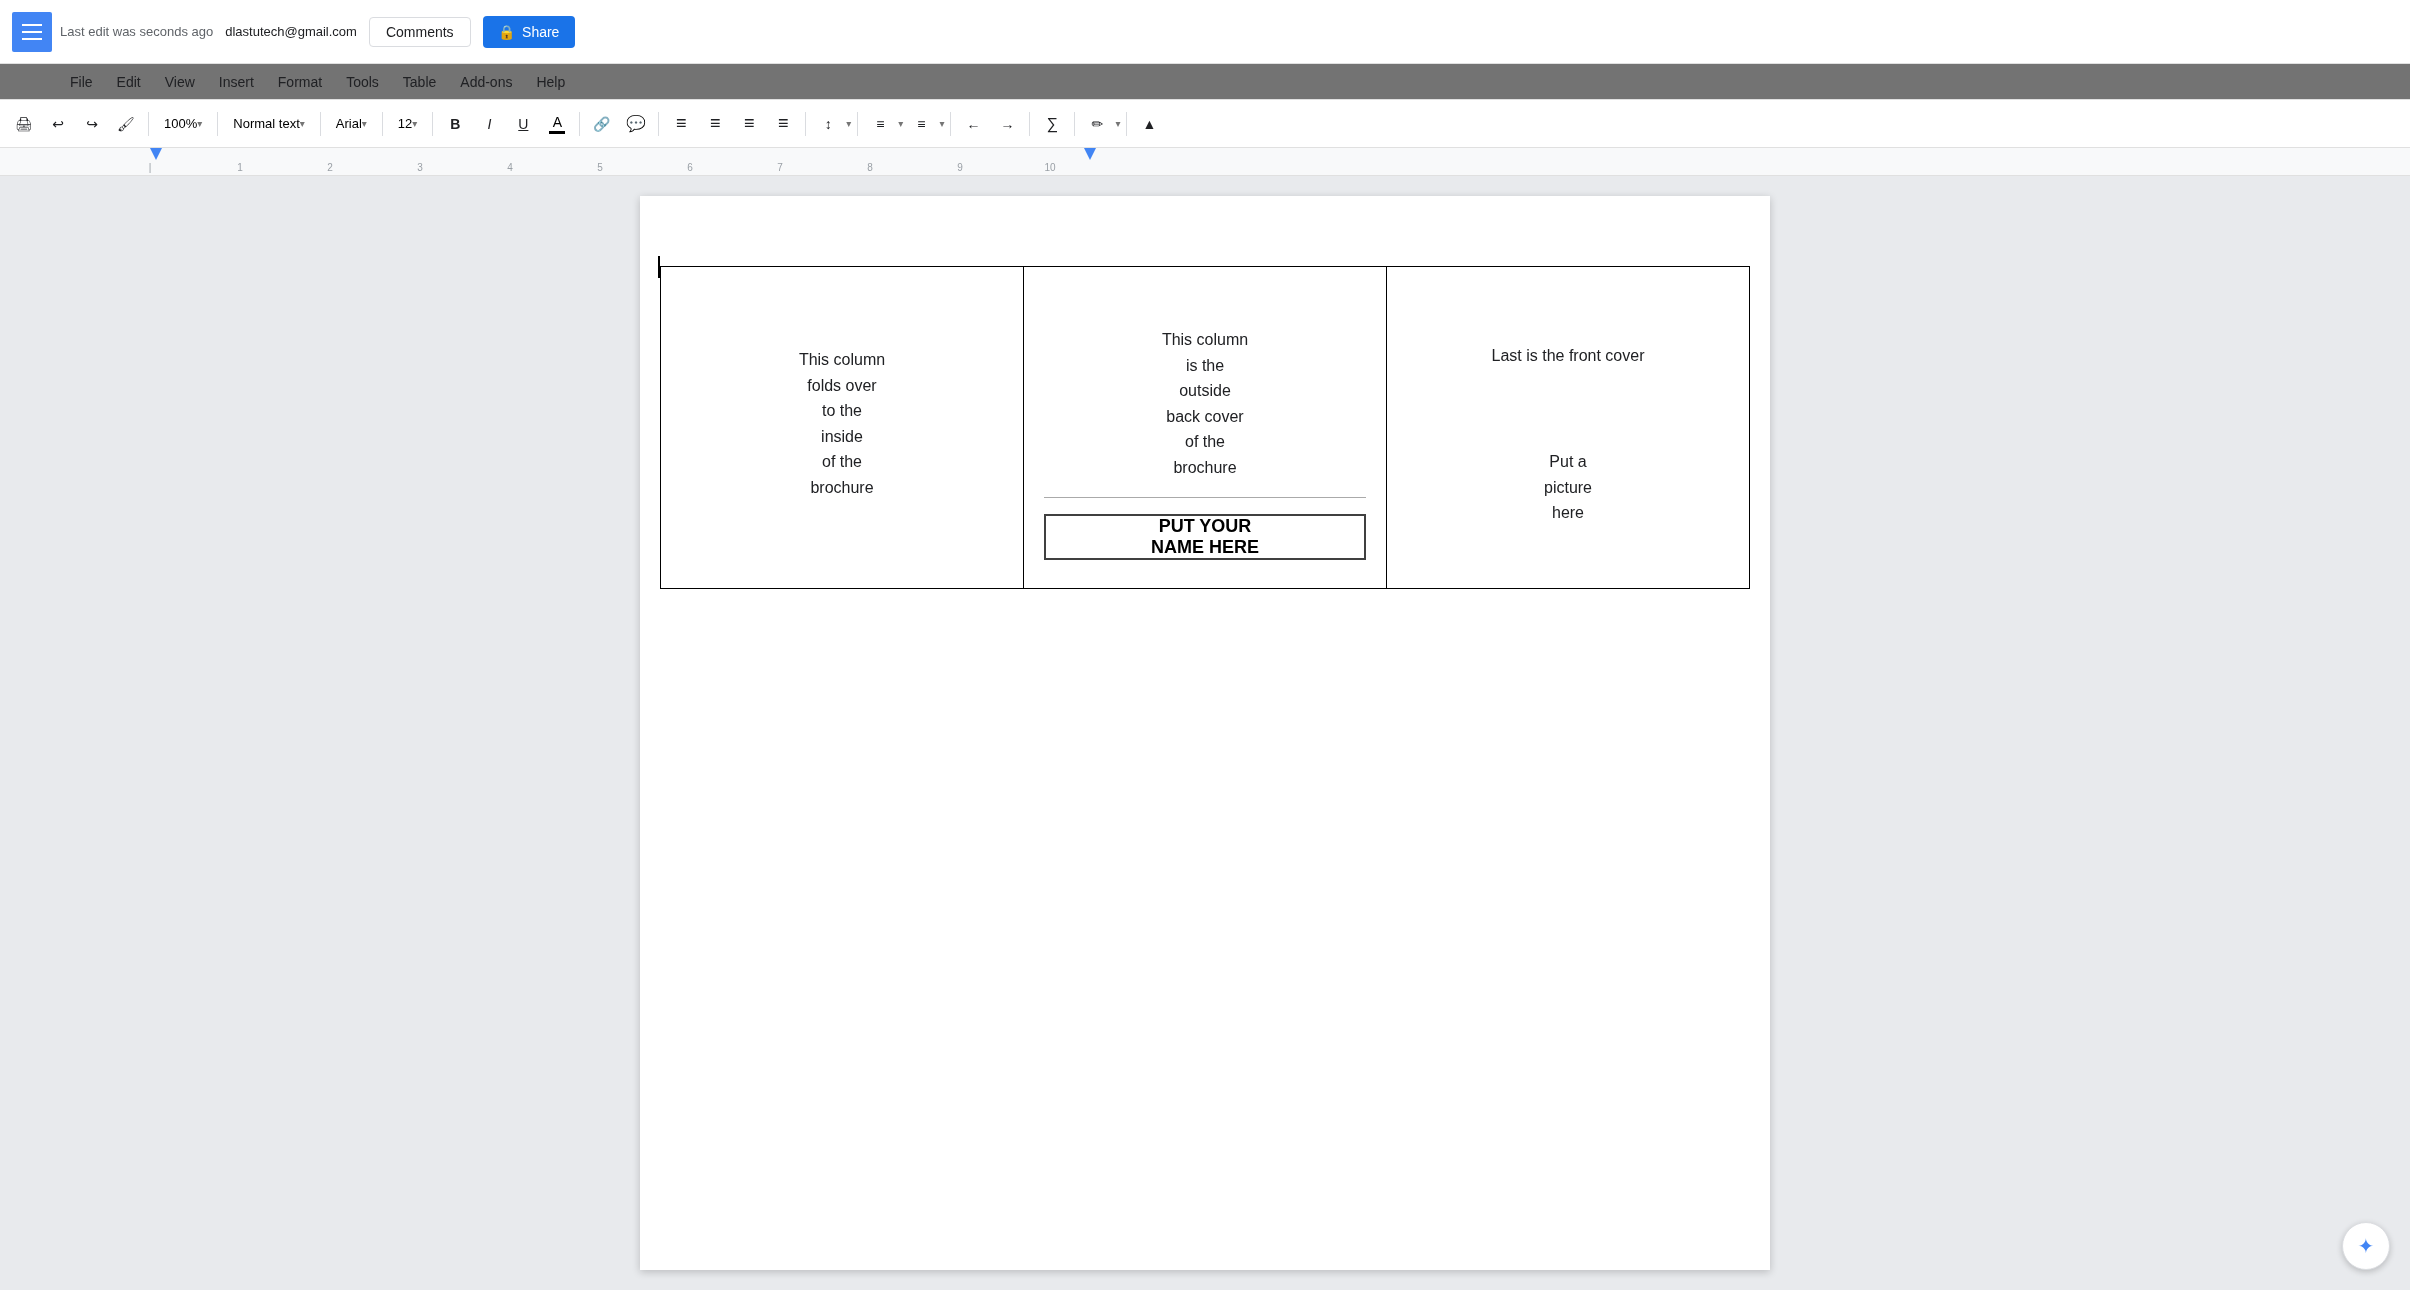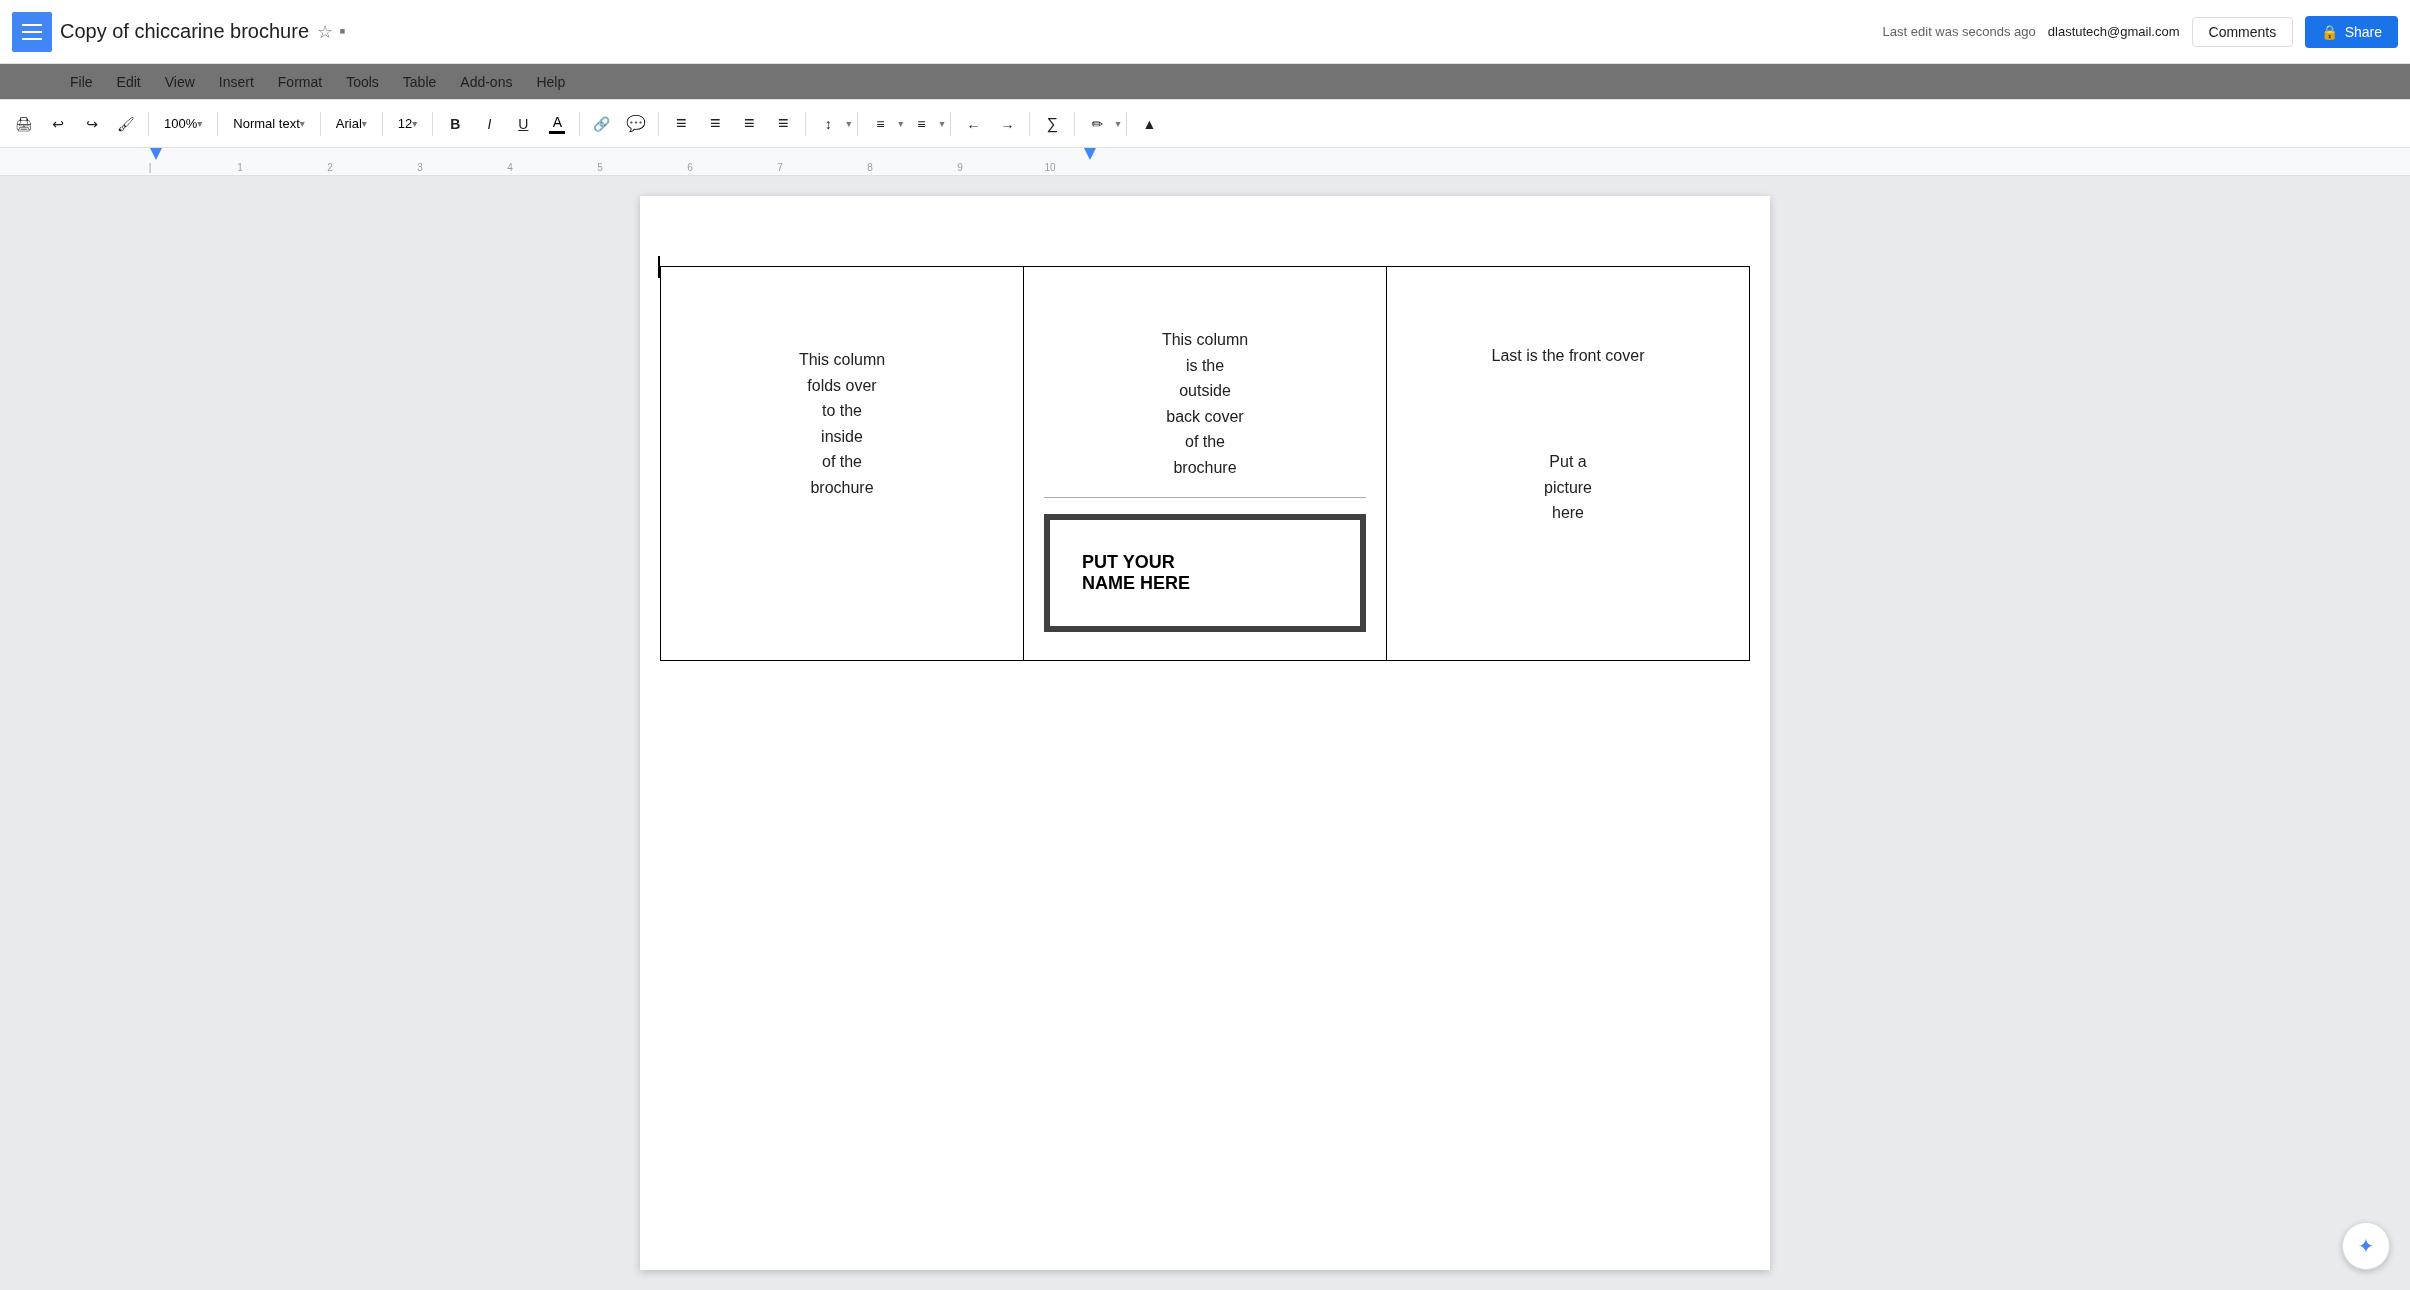--- a/index.html
+++ b/index.html
@@ -161,22 +161,23 @@
     }
     .col2-top-text {
       font-size: 16px; color: #202124; text-align: center;
       margin-top: 40px; line-height: 1.6;
     }
     .col2-divider {
       border: none; border-top: 1px solid #aaa;
       margin: 16px 0;
     }
     .col2-name-box {
-      border: 6px solid #404040;
-      padding: 32px;
+      border: 2px solid #404040;
+      padding: 0;
+      text-align: center;
       margin: 8px 0;
     }
     .col2-name-box span {
       font-weight: bold; font-size: 18px;
     }
     .col3-front-cover {
       font-size: 16px; color: #202124; text-align: center;
       margin-top: 60px;
     }
     .col3-picture {
@@ -200,25 +201,20 @@
     }
   </style>
 </head>
 <body>
 
 <div id="top-bar">
   <div id="app-menu-btn">
     <span></span>
       <span></span>
       <span></span>
-  </div>
-  <div id="doc-title-area">
-    <span id="doc-title">Copy of chiccarine brochure</span>
-    <span id="star-icon">☆</span>
-    <span id="folder-icon">▪</span>
   </div>
   <div id="top-right">
     <span id="last-edit-status">Last edit was seconds ago</span>
     <span id="user-email">dlastutech@gmail.com</span>
     <button id="comments-btn">Comments</button>
     <button id="share-btn">
       <span>🔒</span>
       <span>Share</span>
     </button>
   </div>

